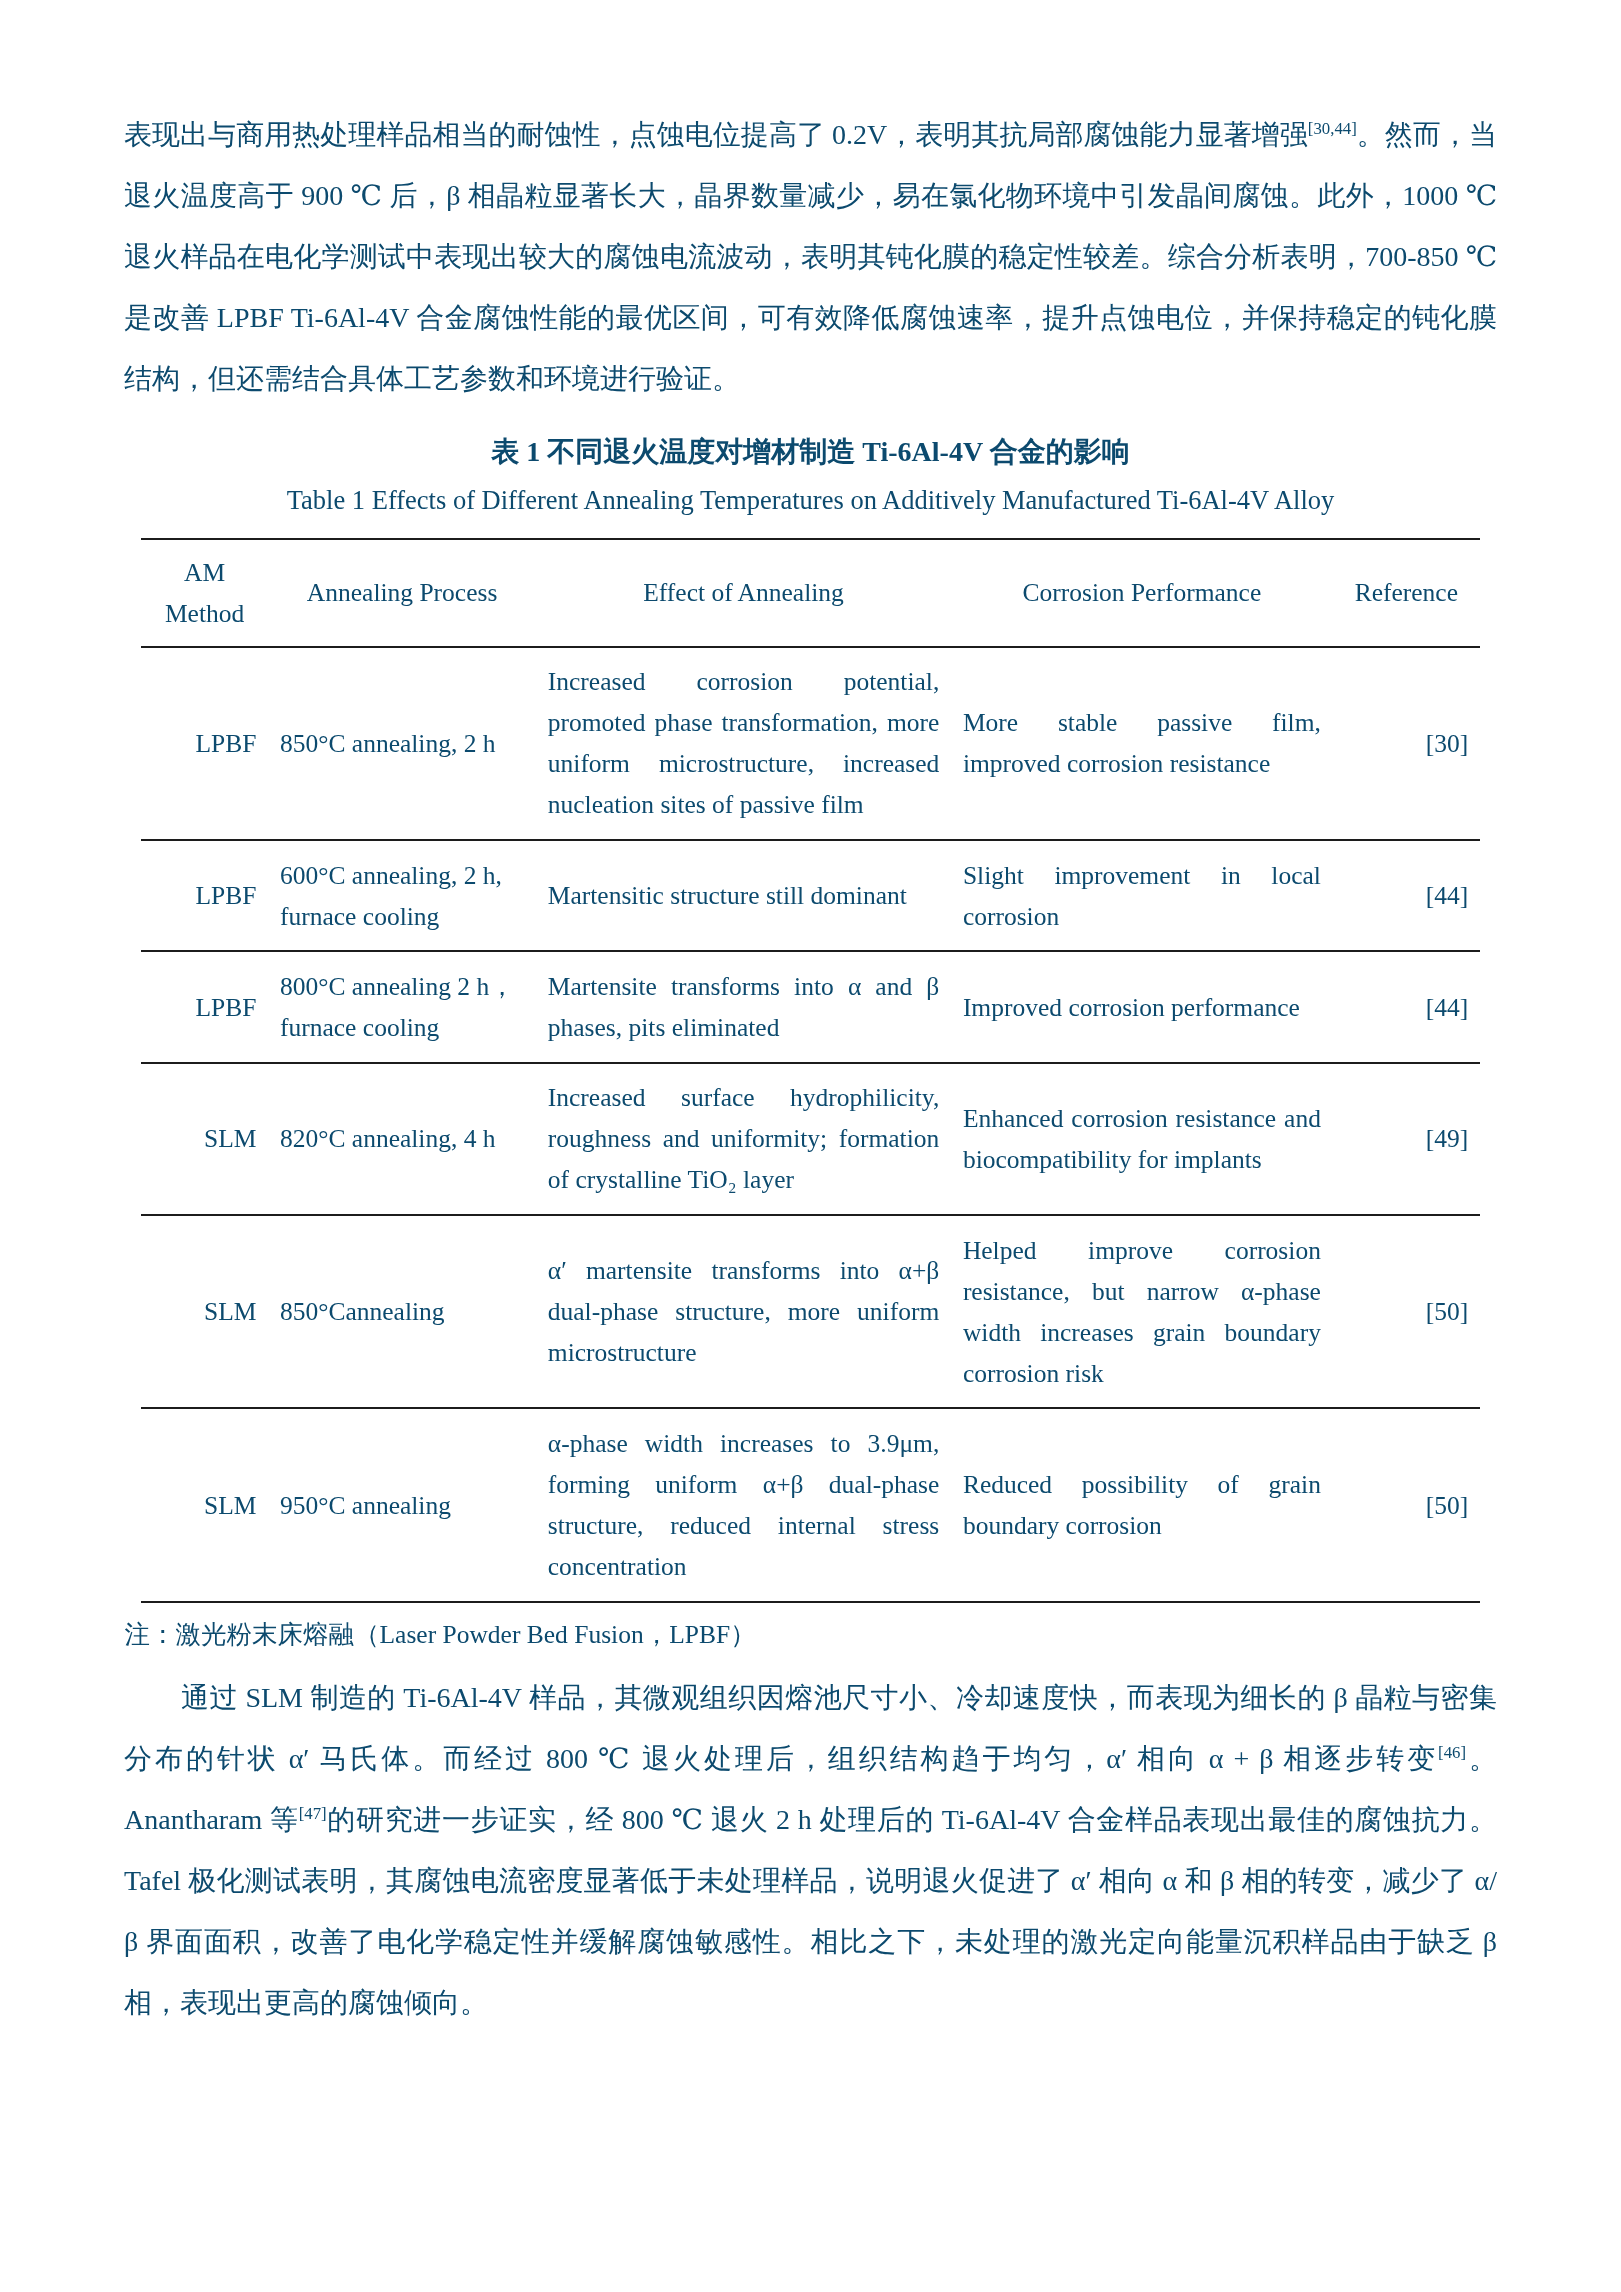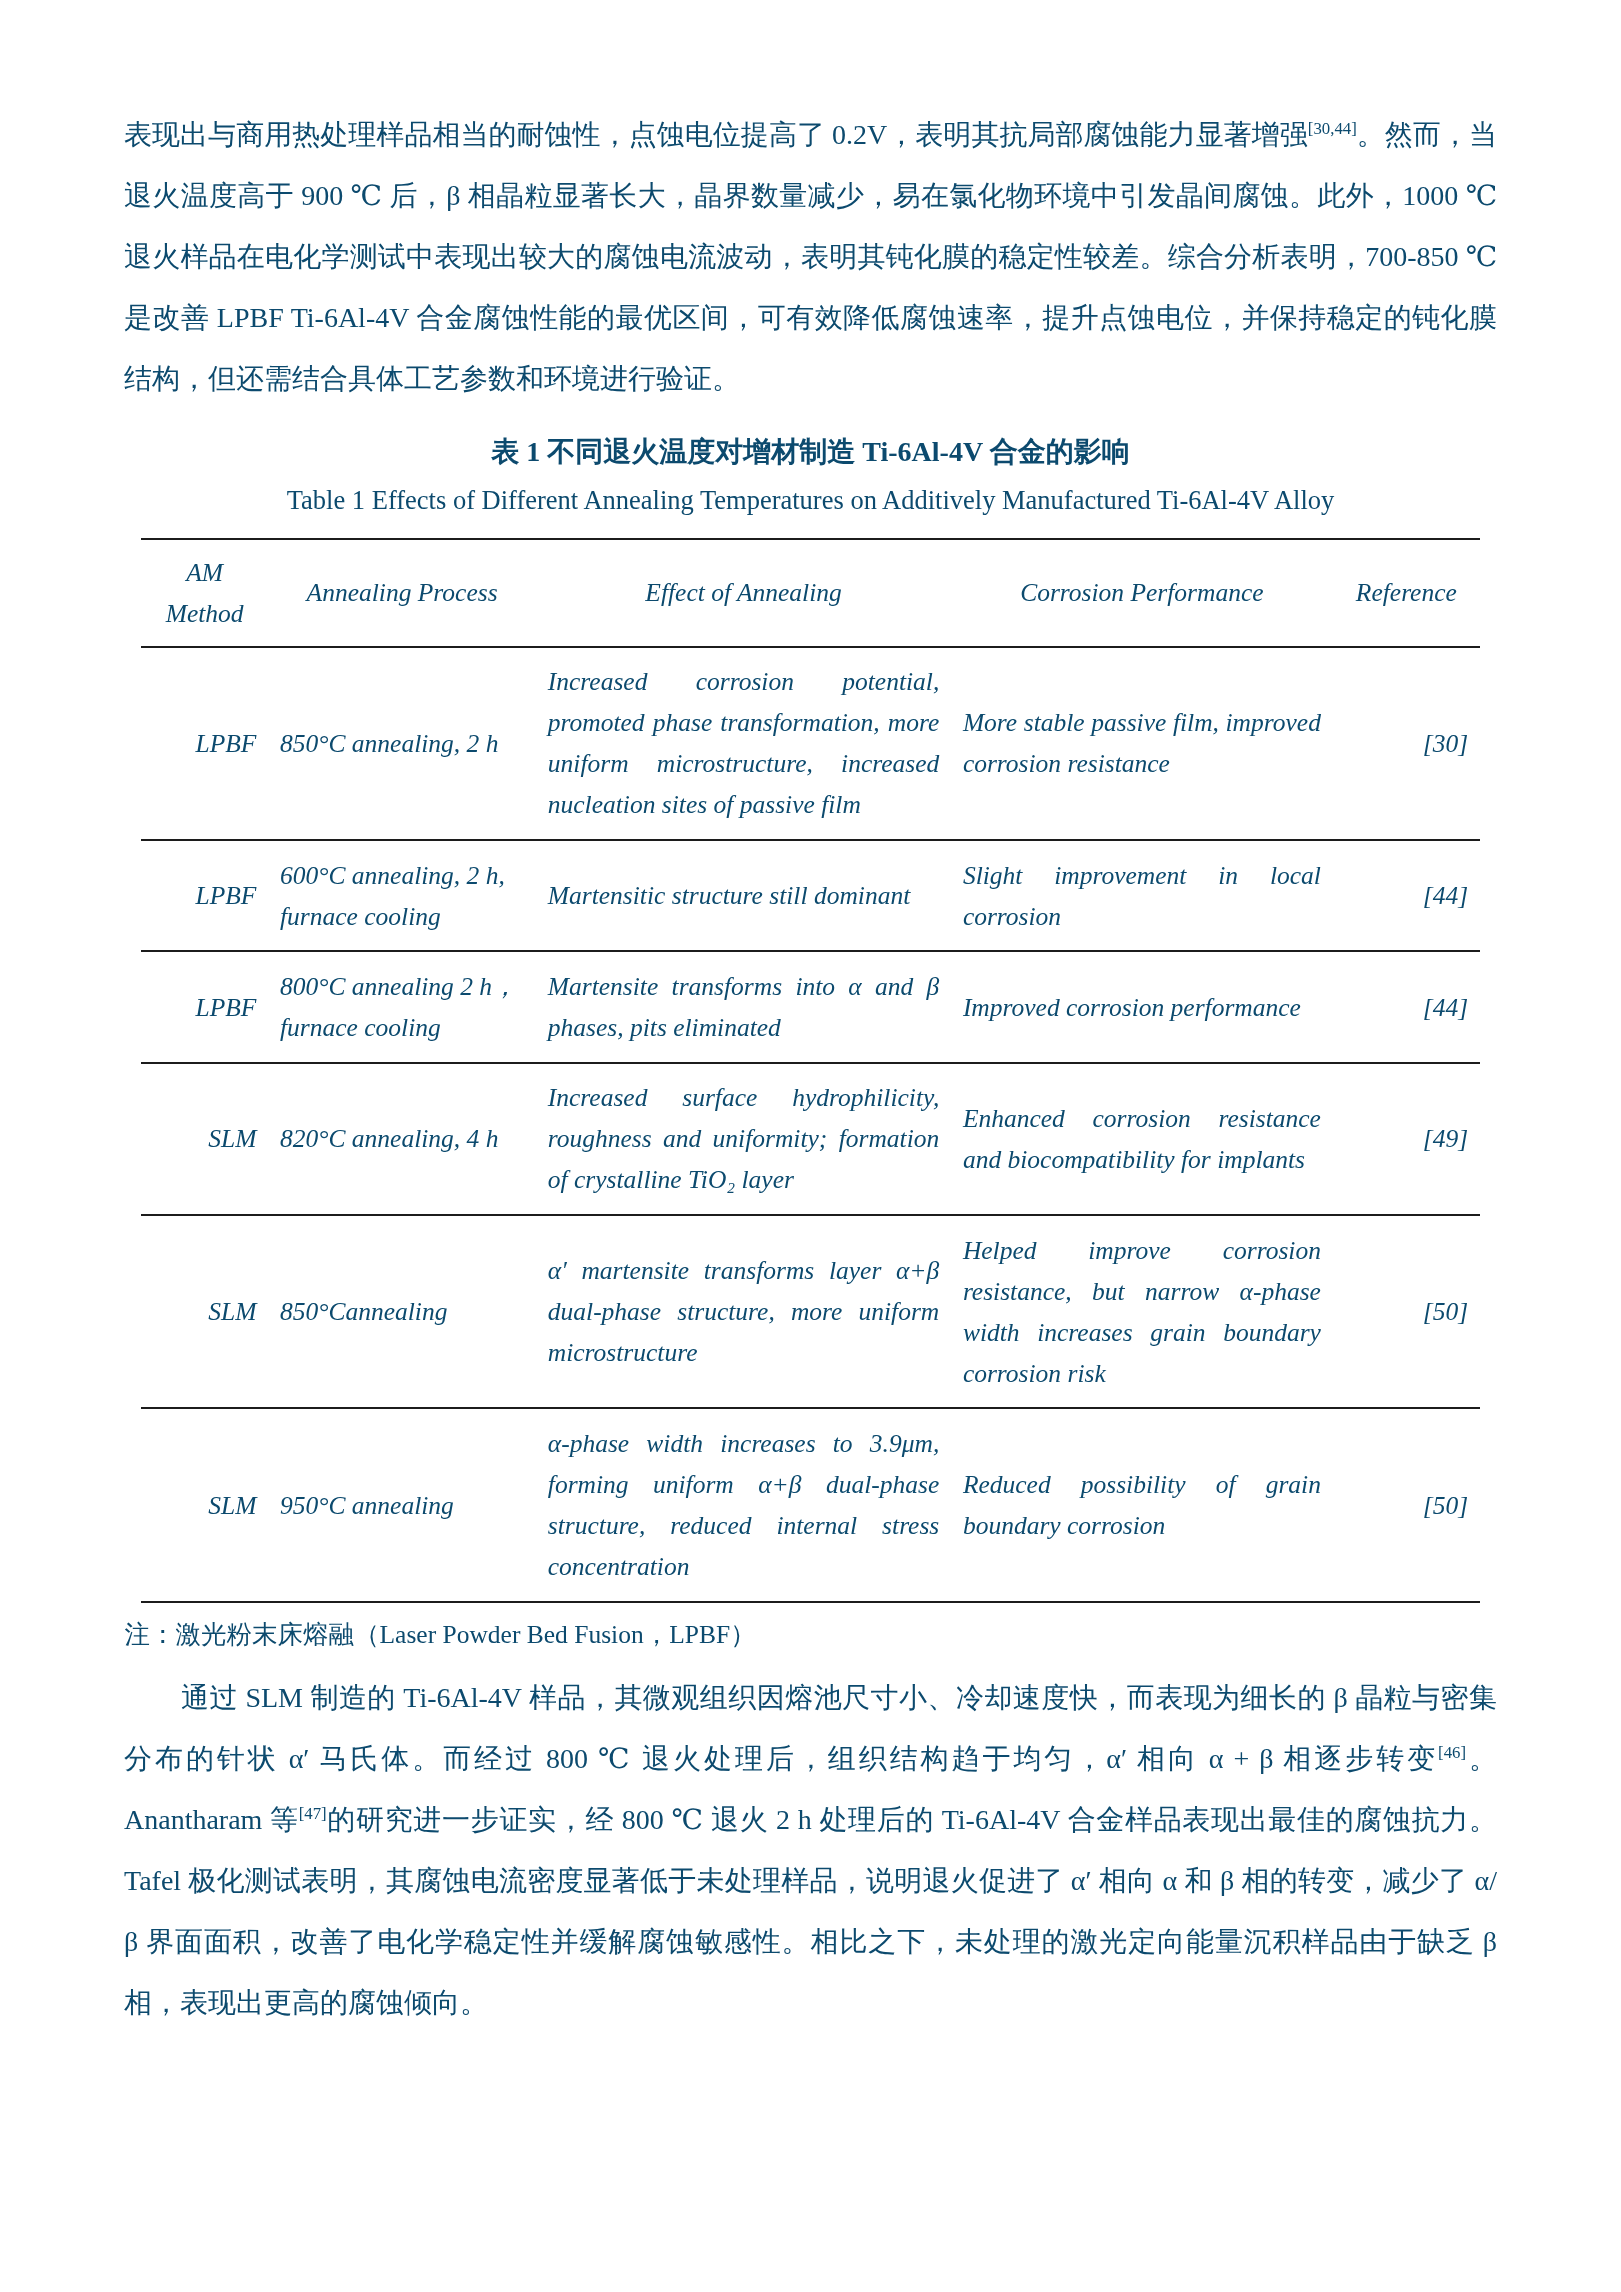--- a/index.html
+++ b/index.html
@@ -40,21 +40,20 @@
     line-height: 39px;
   }
   table.effects {
     width: 1339px;
     margin: 17.6px auto 0 auto;
     border-collapse: collapse;
     font-size: 25.5px;
     line-height: 41px;
     border-top: 2.9px solid #1c1c1c;
     border-bottom: 2.9px solid #1c1c1c;
-    font-style: italic;
   }
   table.effects thead tr { border-bottom: 2px solid #1c1c1c; }
   table.effects tbody tr { border-bottom: 2px solid #1c1c1c; }
   table.effects tbody tr:last-child { border-bottom: none; }
   table.effects th {
     font-weight: normal;
     text-align: center;
     vertical-align: middle;
     padding: 11.8px 9.8px;
   }
@@ -125,21 +124,21 @@
       <tr>
         <td class="center">SLM</td>
         <td class="left">820°C annealing, 4 h</td>
         <td class="justify">Increased surface hydrophilicity, roughness and uniformity; formation of crystalline TiO₂ layer</td>
         <td class="justify">Enhanced corrosion resistance and biocompatibility for implants</td>
         <td class="center">[49]</td>
       </tr>
       <tr>
         <td class="center">SLM</td>
         <td class="left">850°Cannealing</td>
-        <td class="justify">α′ martensite transforms layer α+β dual-phase structure, more uniform microstructure</td>
+        <td class="justify">α′ martensite transforms into α+β dual-phase structure, more uniform microstructure</td>
         <td class="justify">Helped improve corrosion resistance, but narrow α-phase width increases grain boundary corrosion risk</td>
         <td class="center">[50]</td>
       </tr>
       <tr>
         <td class="center">SLM</td>
         <td class="left">950°C annealing</td>
         <td class="justify">α-phase width increases to 3.9μm, forming uniform α+β dual-phase structure, reduced internal stress concentration</td>
         <td class="justify">Reduced possibility of grain boundary corrosion</td>
         <td class="center">[50]</td>
       </tr>

